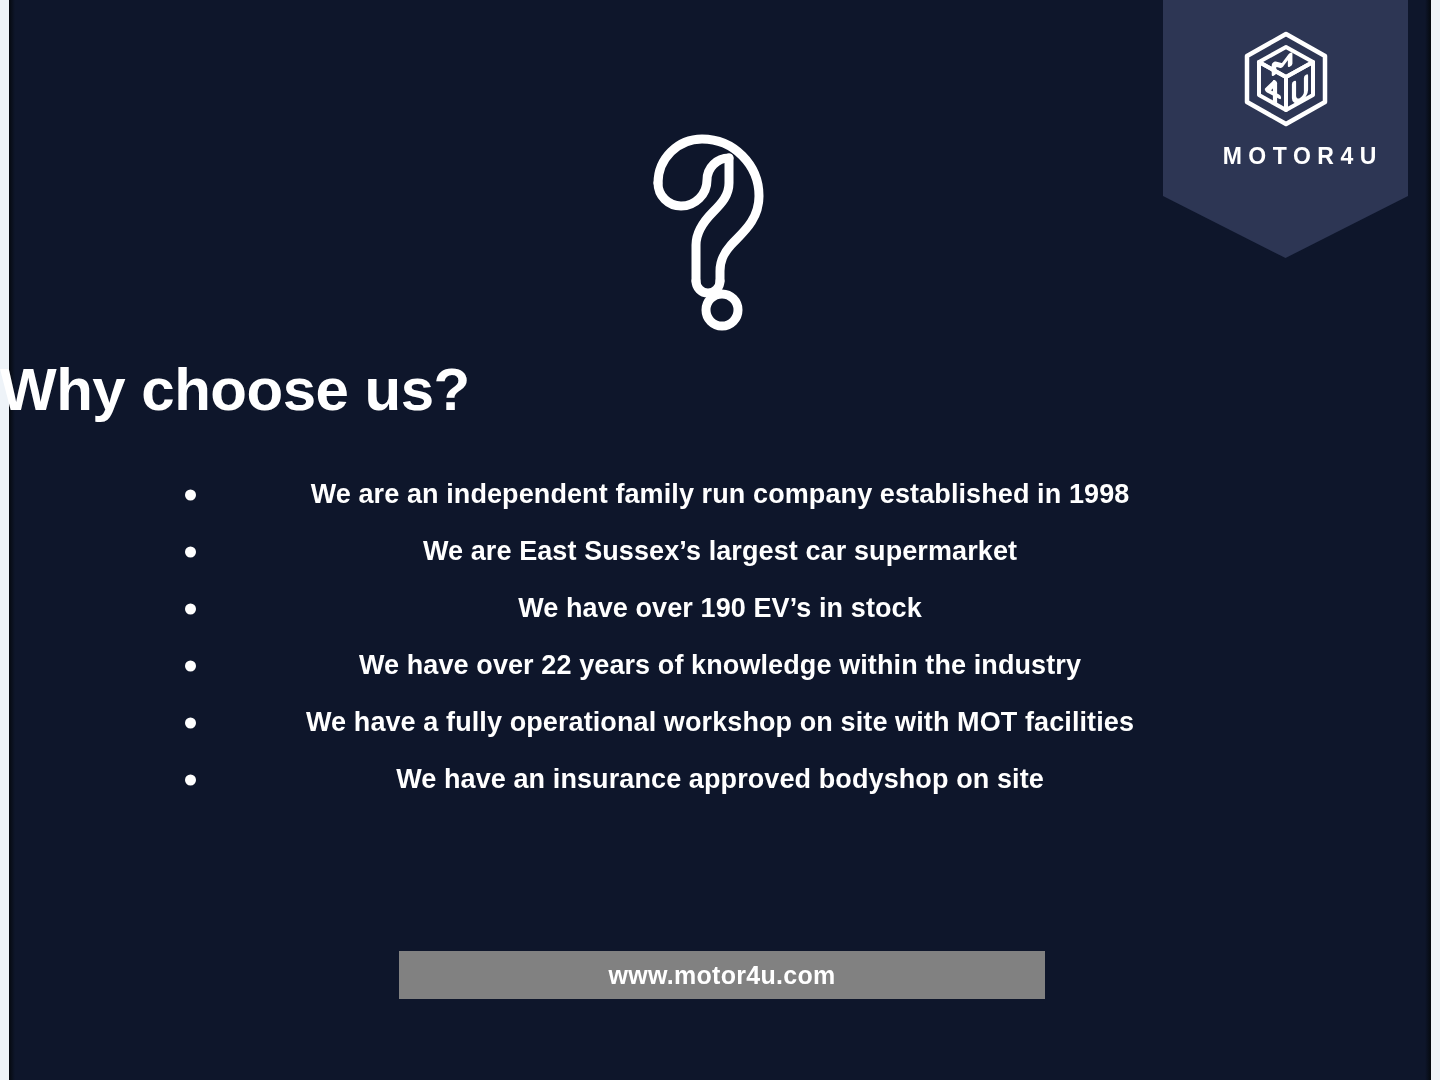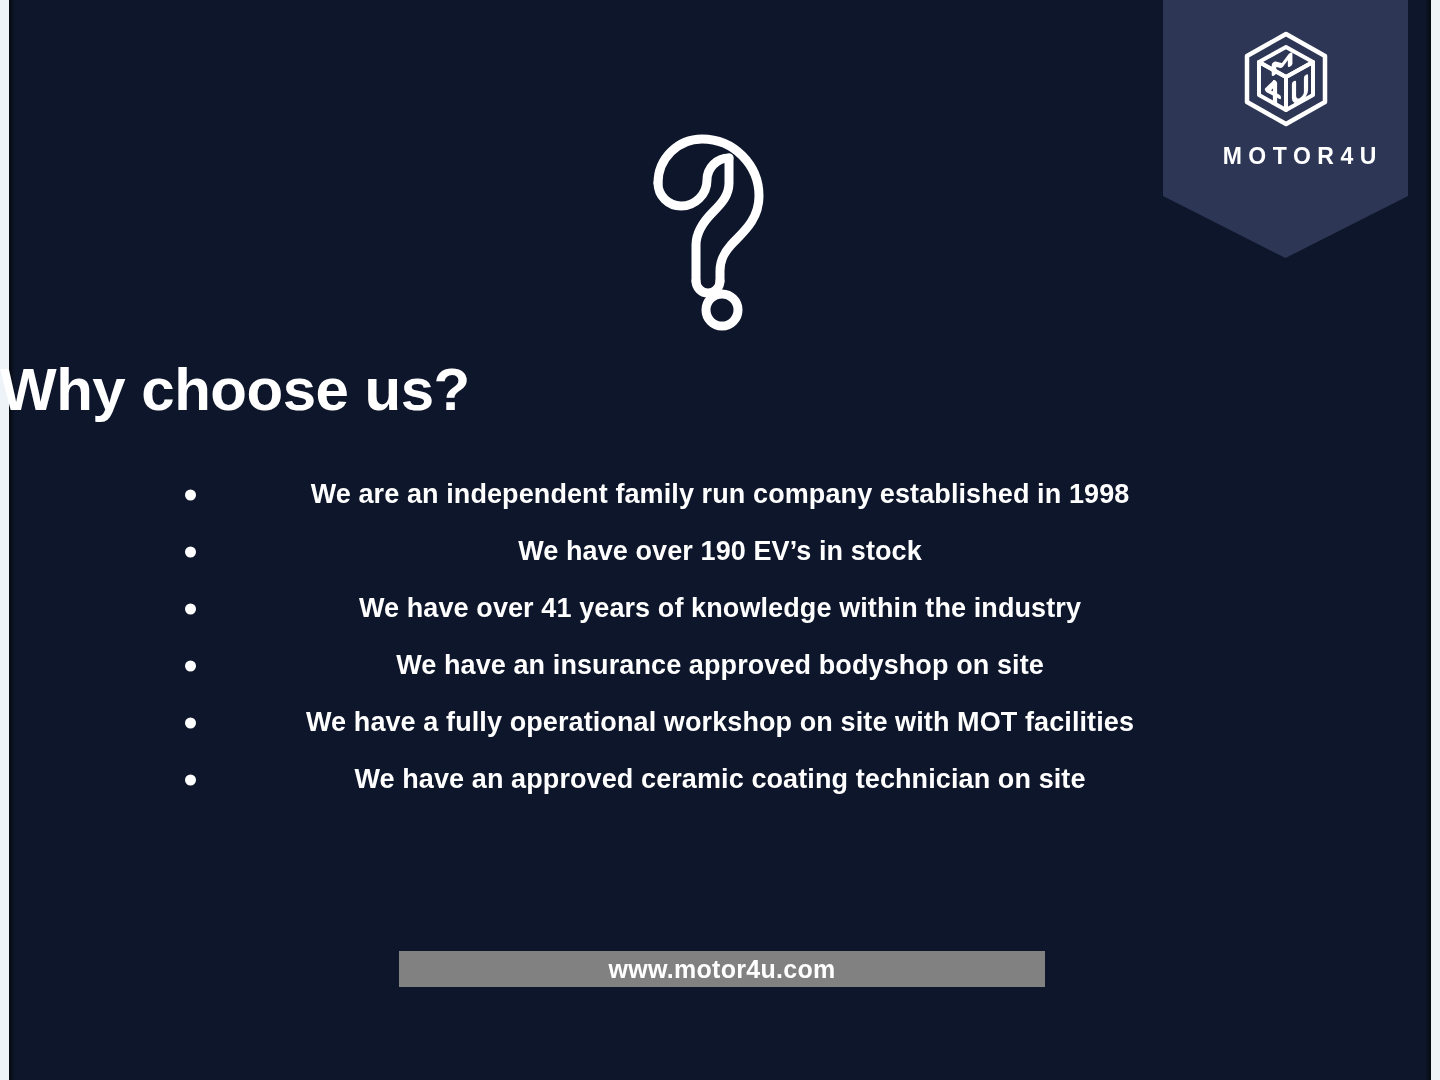--- a/index.html
+++ b/index.html
@@ -135,21 +135,21 @@
     white-space: nowrap;
     text-align: right;
   }
 
   
   #website-bar {
     position: absolute;
     left: 399px;
     top: 951px;
     width: 646px;
-    height: 36px;
+    height: 48px;
     background: #818181;
     display: flex;
     align-items: center;
     justify-content: center;
   }
 
   #website-text {
     color: #ffffff;
     font-size: 25px;
     font-weight: bold;
@@ -226,37 +226,37 @@
 
   <h1 id="heading">Why choose us?</h1>
 
   <ul id="bullets">
     <li class="bullet-row">
       <span class="bullet-dot"></span>
       <span class="bullet-text">We are an independent family run company established in 1998</span>
     </li>
     <li class="bullet-row">
       <span class="bullet-dot"></span>
+      <span class="bullet-text">We are East Sussex’s largest car supermarket</span>
+    </li>
+    <li class="bullet-row">
+      <span class="bullet-dot"></span>
       <span class="bullet-text">We have over 190 EV’s in stock</span>
     </li>
     <li class="bullet-row">
       <span class="bullet-dot"></span>
-      <span class="bullet-text">We have over 41 years of knowledge within the industry</span>
+      <span class="bullet-text">We have over 22 years of knowledge within the industry</span>
+    </li>
+    <li class="bullet-row">
+      <span class="bullet-dot"></span>
+      <span class="bullet-text">We have a fully operational workshop on site with MOT facilities</span>
     </li>
     <li class="bullet-row">
       <span class="bullet-dot"></span>
       <span class="bullet-text">We have an insurance approved bodyshop on site</span>
-    </li>
-    <li class="bullet-row">
-      <span class="bullet-dot"></span>
-      <span class="bullet-text">We have a fully operational workshop on site with MOT facilities</span>
-    </li>
-    <li class="bullet-row">
-      <span class="bullet-dot"></span>
-      <span class="bullet-text">We have an approved ceramic coating technician on site</span>
     </li>
   </ul>
 
   <div id="website-bar">
     <span id="website-text">www.motor4u.com</span>
   </div>
 
 </div>
 
 </body></html>

